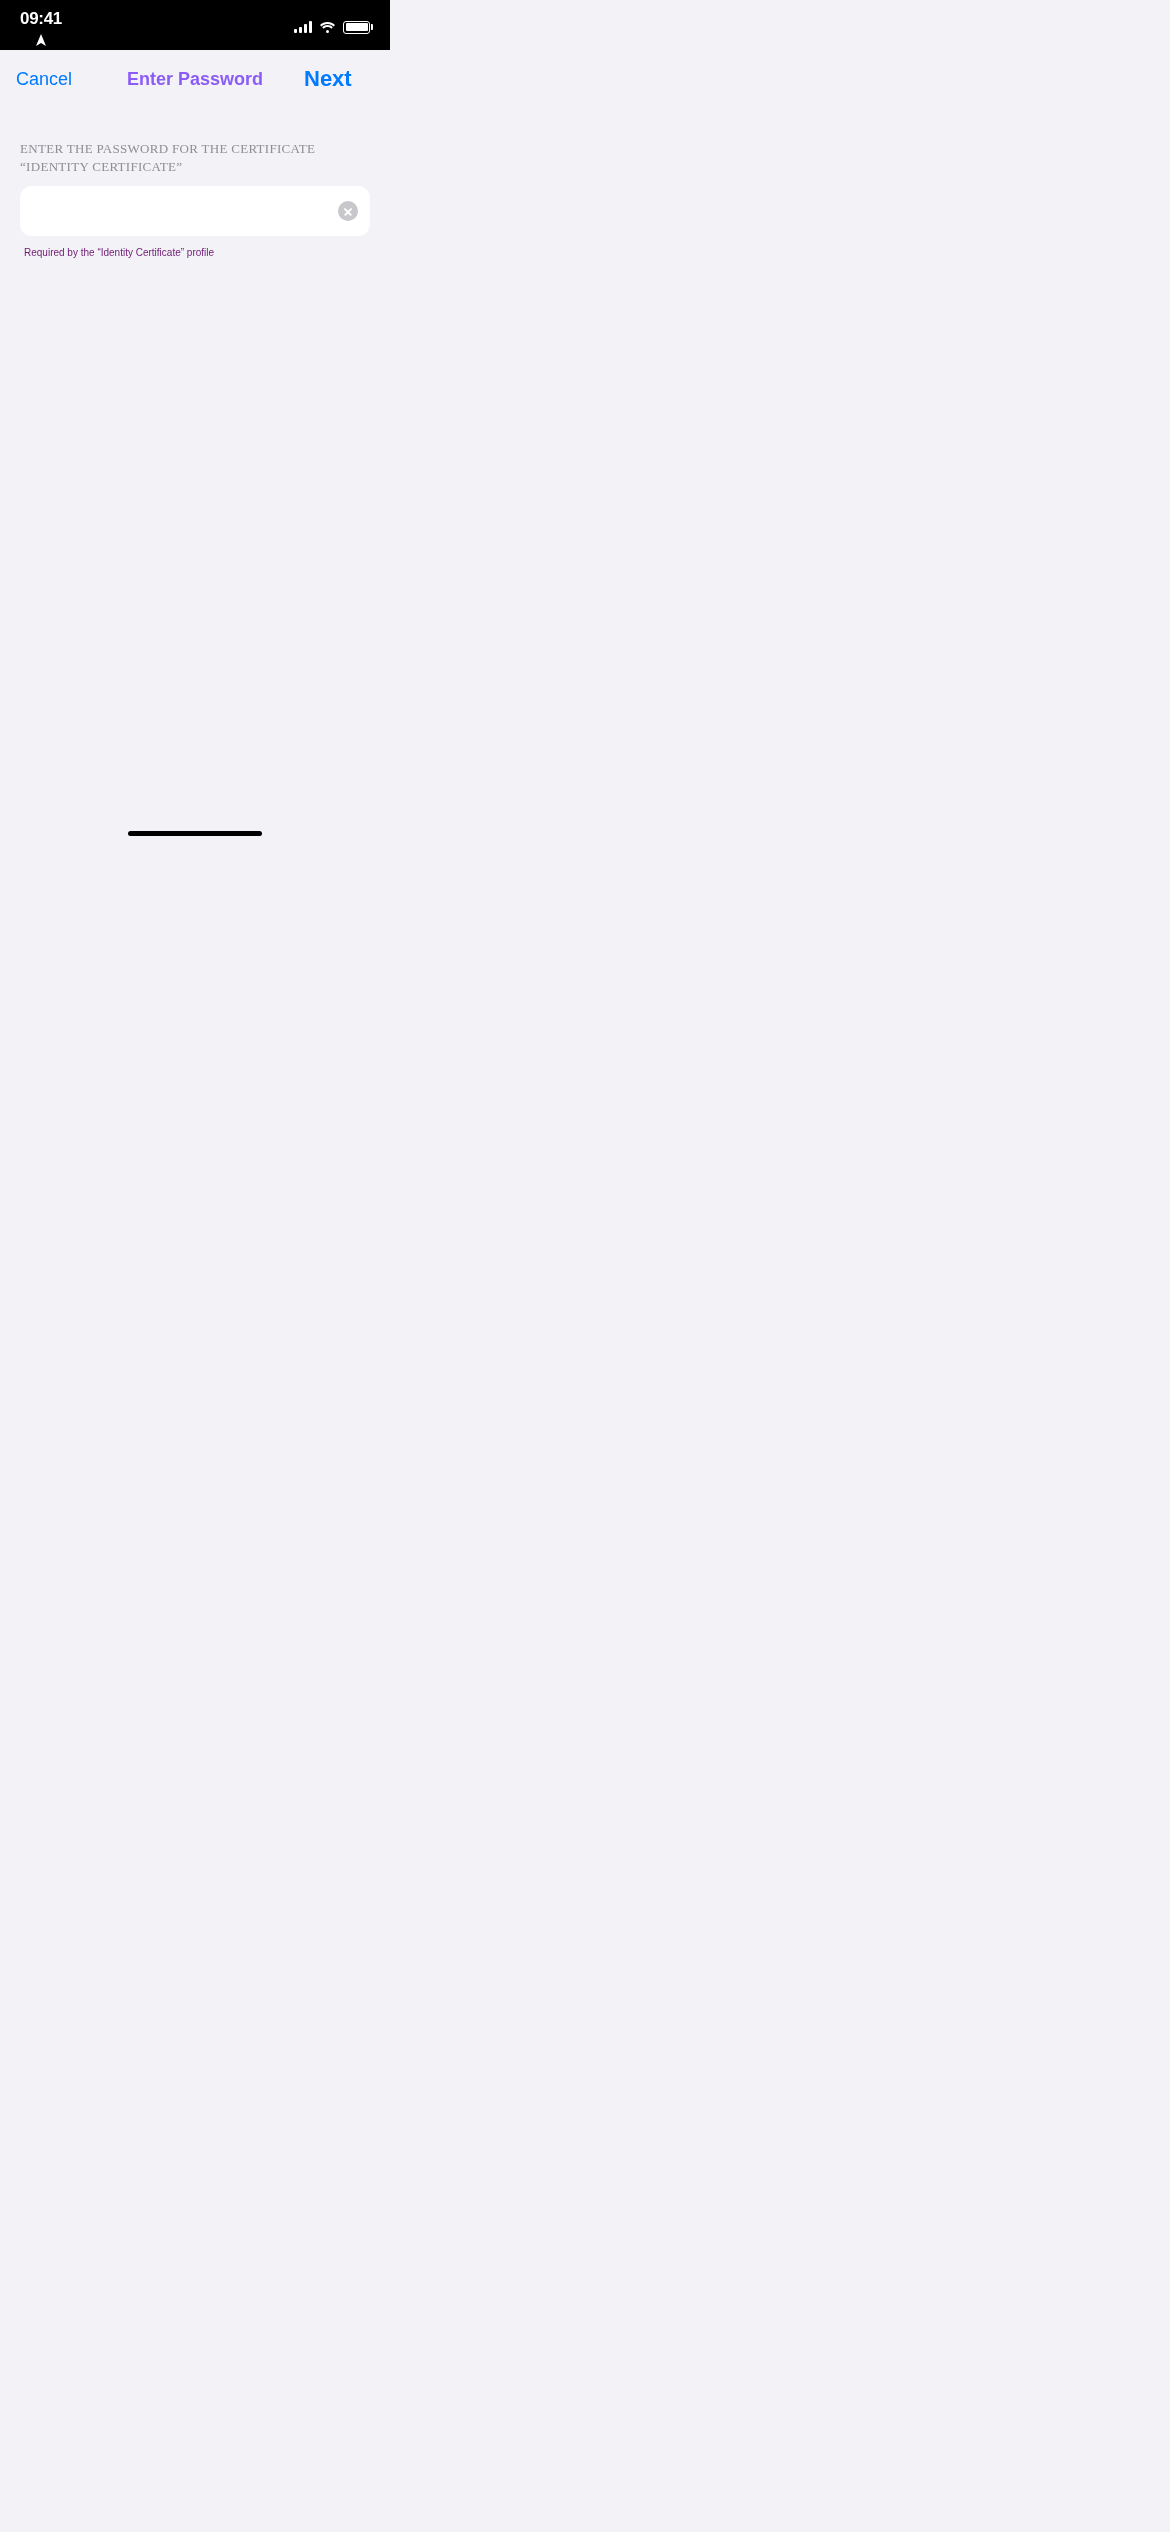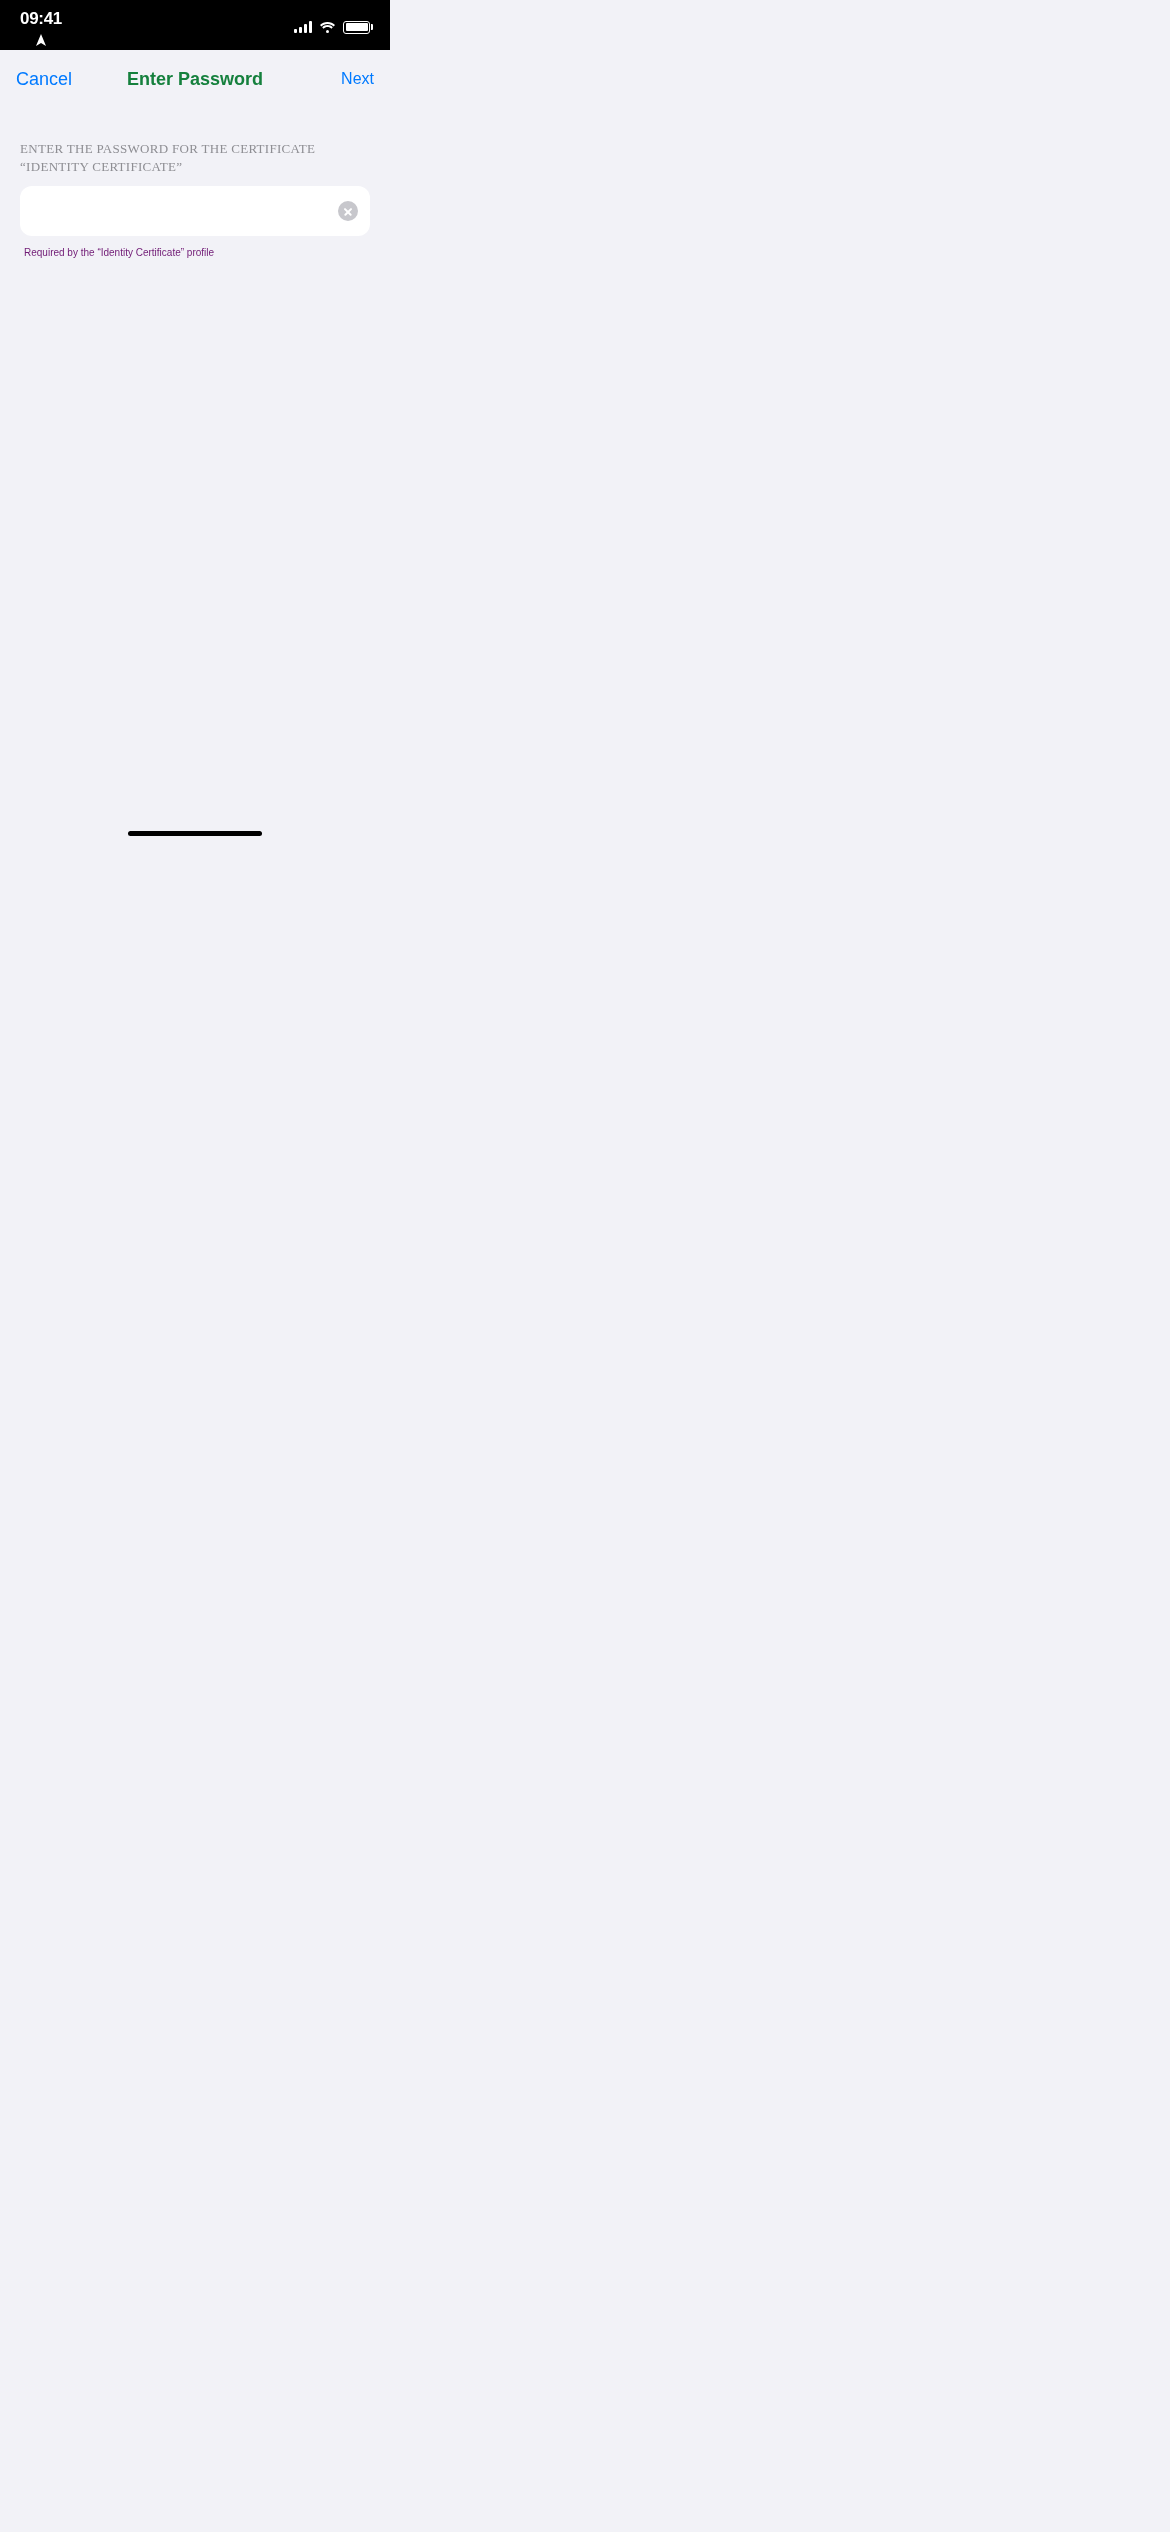--- a/index.html
+++ b/index.html
@@ -113,33 +113,32 @@
 
     .nav-cancel {
       color: #007aff;
       font-size: 18px;
       font-weight: 400;
       cursor: pointer;
       min-width: 70px;
     }
 
     .nav-title {
-      color: #15803d;
+      color: #8b5cf6;
       font-size: 18px;
       font-weight: 600;
       text-align: center;
       flex: 1;
     }
 
     .nav-next {
       color: #007aff;
-      font-size: 16px;
-      font-weight: 400;
+      font-size: 22px;
+      font-weight: 700;
       cursor: pointer;
-      text-align: right;
       min-width: 70px;
     }
 
     
     .content {
       padding: 32px 20px 0 20px;
     }
 
     .section-label {
       color: #8e8e93;

